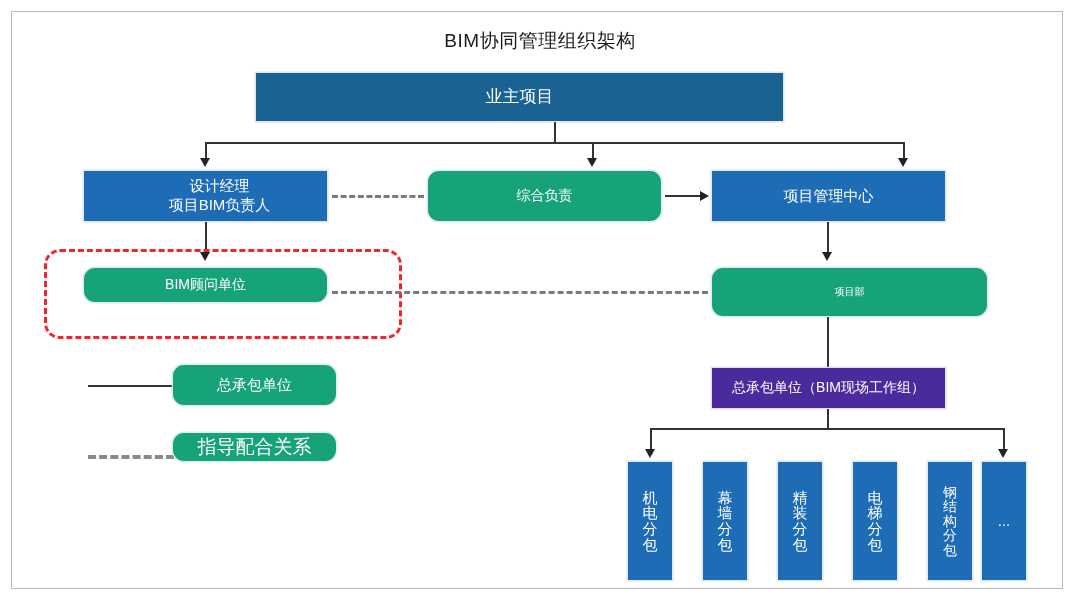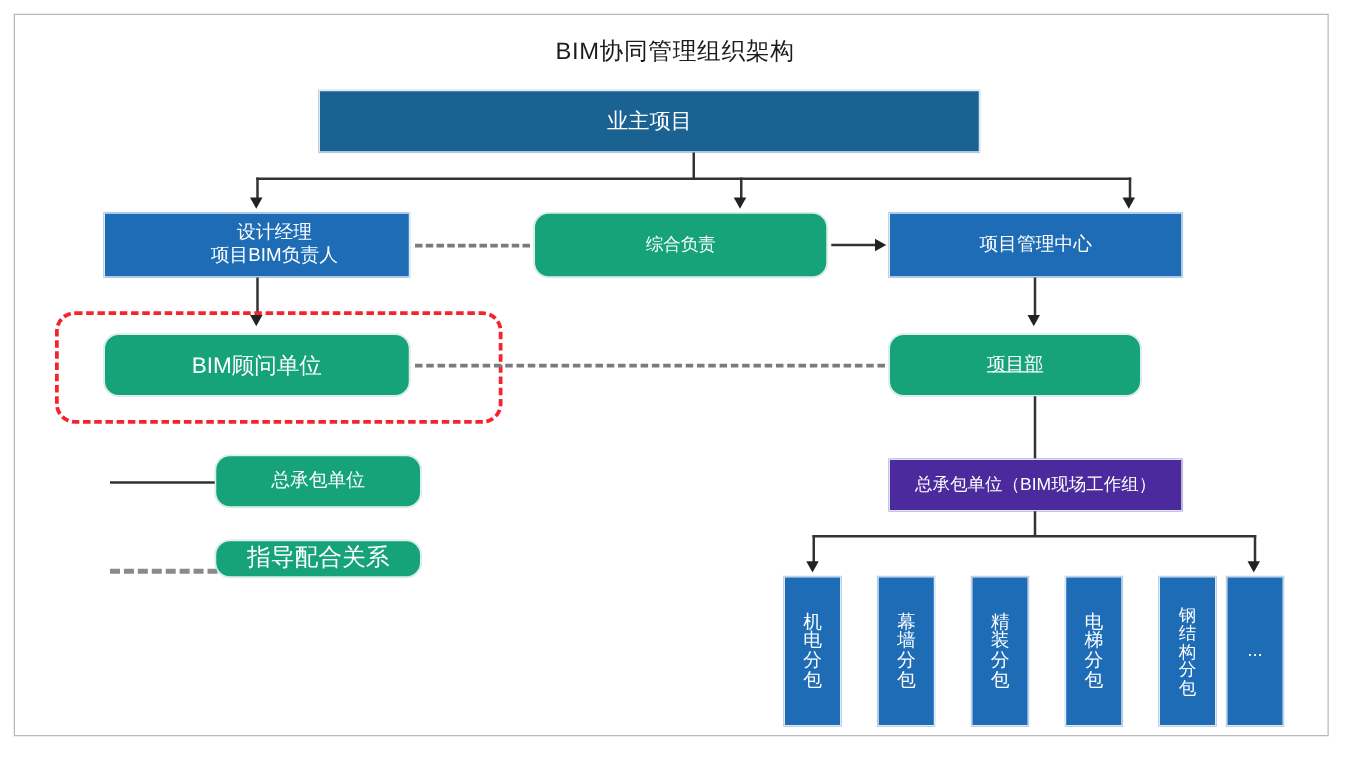--- a/index.html
+++ b/index.html
@@ -154,23 +154,23 @@
   <div class="arrow-right" style="left:700px; top:191px;"></div>
 
   <div class="line-v" style="left:205px; top:222px; height:35px;"></div>
   <div class="arrow-down" style="left:200px; top:252px;"></div>
 
   <div class="line-v" style="left:827px; top:222px; height:35px;"></div>
   <div class="arrow-down" style="left:822px; top:252px;"></div>
 
   <div class="redbox" style="left:44px; top:249px; width:358px; height:90px;"></div>
 
-  <div class="node node-green" style="left:83px; top:267px; width:245px; height:50px; font-size:18px;">BIM顾问单位</div>
-
-  <div class="node node-green" style="left:711px; top:267px; width:202px; height:50px; font-size:15px;text-decoration:underline;">项目部</div>
+  <div class="node node-green" style="left:83px; top:267px; width:245px; height:36px; font-size:14px;">BIM顾问单位</div>
+
+  <div class="node node-green" style="left:711px; top:267px; width:277px; height:50px; font-size:10px;">项目部</div>
 
   <div class="dashed-h" style="left:332px; top:291px; width:376px;"></div>
 
   <div class="line-v" style="left:827px; top:317px; height:50px;"></div>
 
   <div class="node node-purple" style="left:711px; top:367px; width:235px; height:42px; font-size:14px;">总承包单位（BIM现场工作组）</div>
 
   <div class="line-v" style="left:827px; top:409px; height:20px;"></div>
 
   <div class="line-h" style="left:650px; top:428px; width:355px;"></div>

